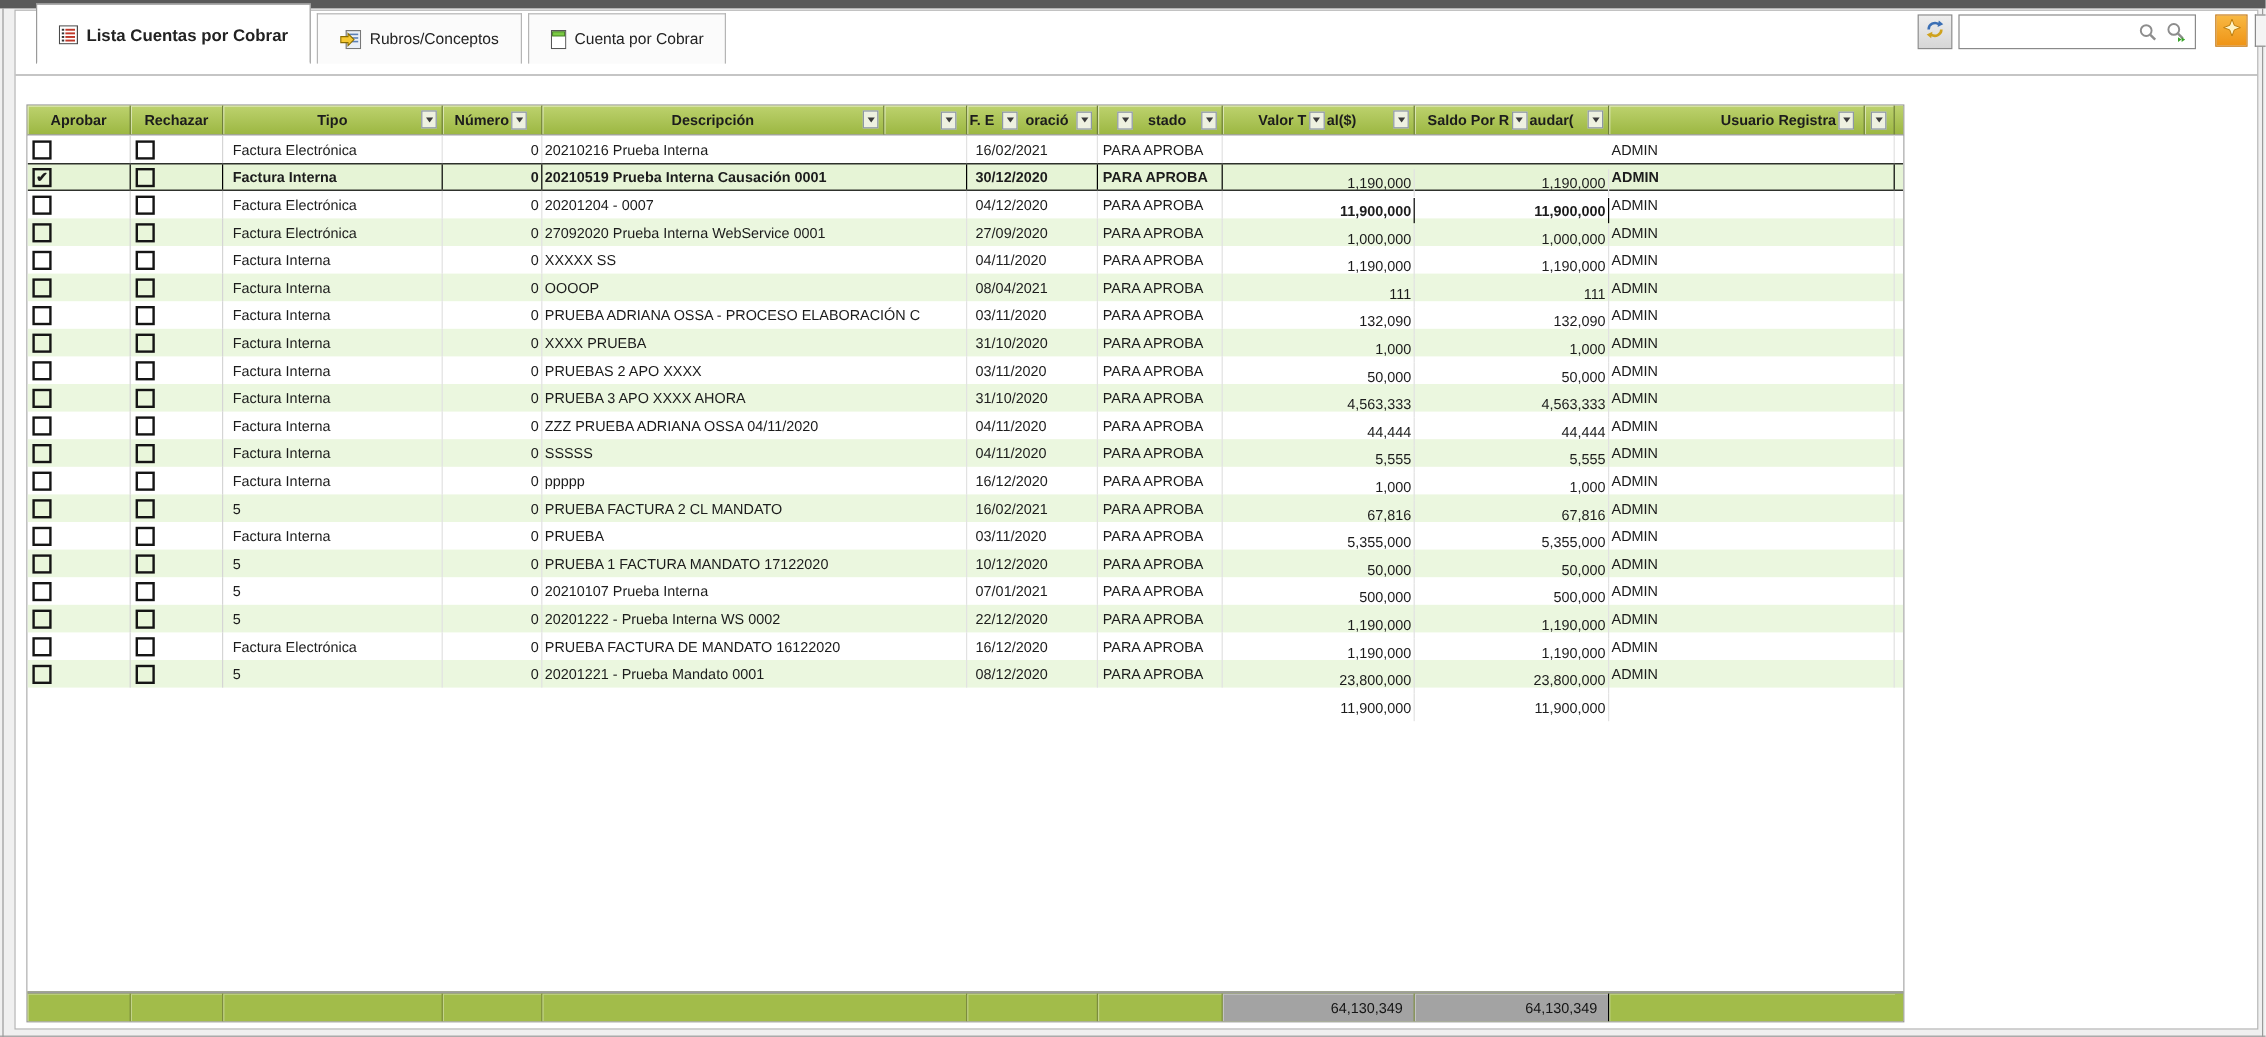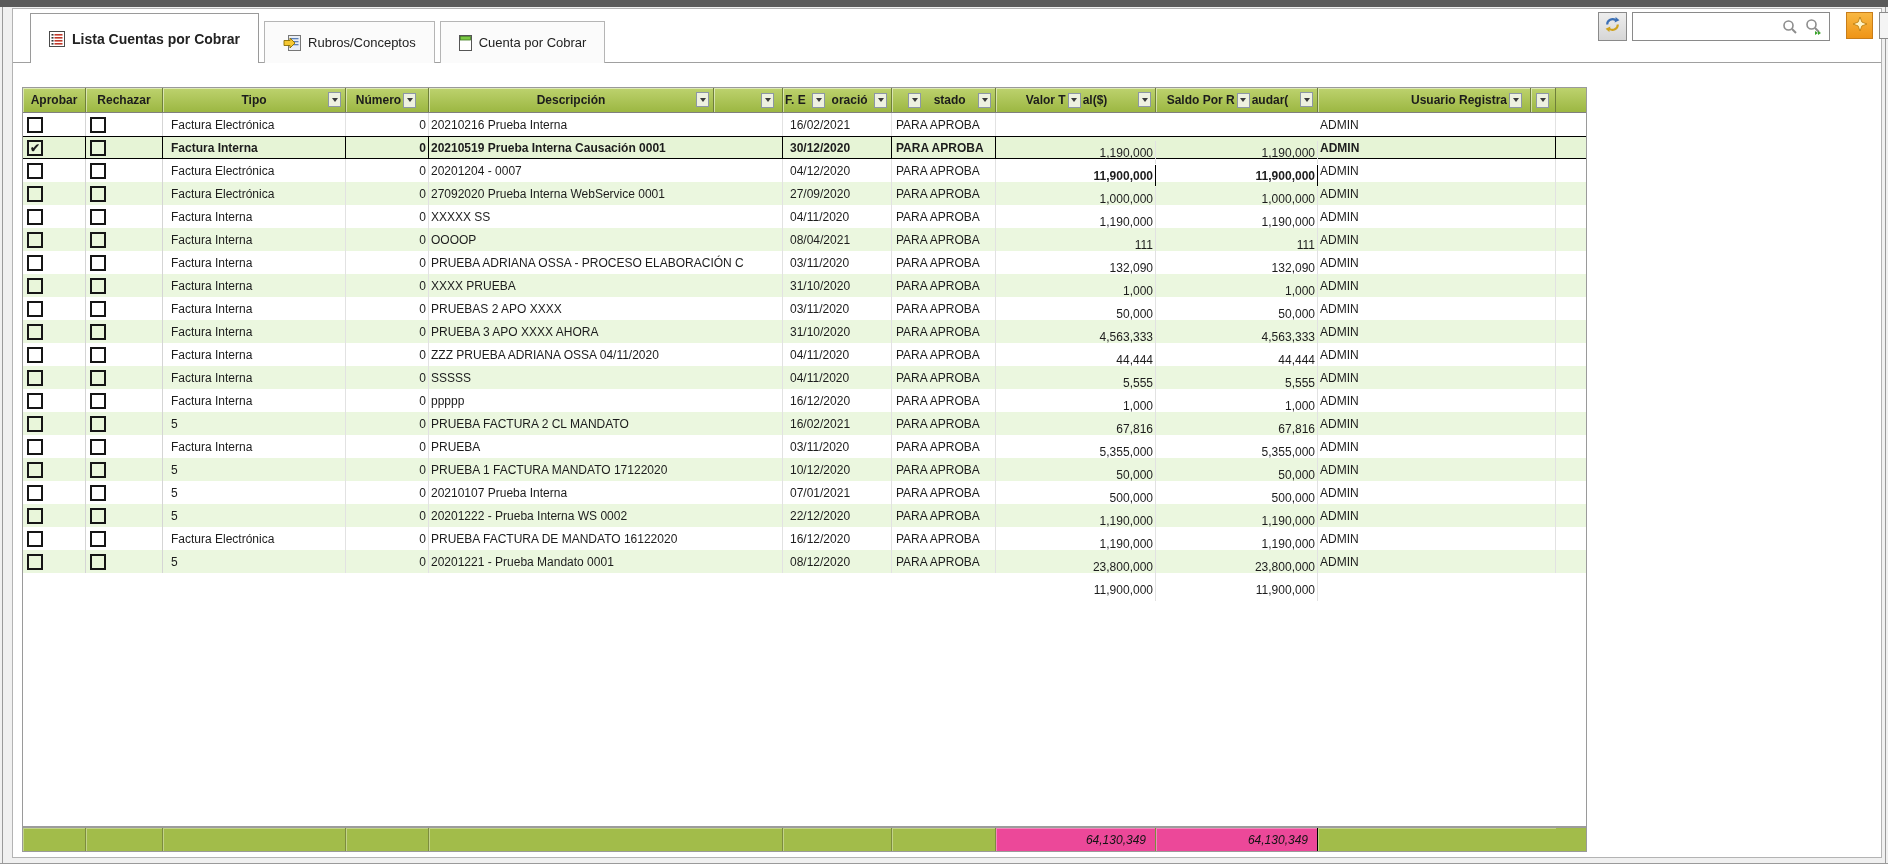--- a/index.html
+++ b/index.html
@@ -13,21 +13,21 @@
   .top-strip{position:absolute;left:0;top:0;width:1888px;height:7px;background:#5a5a5a;}
   .edge-left{position:absolute;left:2px;top:7px;bottom:0;width:1px;background:#9a9a9a;}
   .edge-right{position:absolute;right:2px;top:7px;bottom:0;width:1px;background:#9a9a9a;}
   .edge-bottom{position:absolute;left:0;bottom:0;width:100%;height:1px;background:#9a9a9a;}
   .panel{
     position:absolute;left:12px;top:8px;right:6px;bottom:6px;
     background:#ffffff;border:1px solid #b3b3b3;
   }
   
   .tabline{position:absolute;left:13px;right:7px;top:62px;height:1px;background:#a0a0a0;z-index:1;}
-  .tabs{position:absolute;left:30px;top:13px;height:50px;display:flex;align-items:flex-end;z-index:2;}
+  .tabs{position:absolute;left:30px;top:3px;height:50px;display:flex;align-items:flex-end;z-index:2;}
   .tab{
     display:flex;align-items:center;gap:7px;
     background:#fbfbfb;border:1px solid #b5b5b5;border-bottom:none;
     height:42px;padding:0 18px;font-size:13px;color:#222;box-sizing:border-box;
     margin-right:5px;
   }
   .tab.active{
     background:#ffffff;border:1px solid #9a9a9a;border-bottom:none;
     height:50px;font-weight:bold;font-size:14px;position:relative;
   }
@@ -68,21 +68,21 @@
   }
   .dd{width:13px;height:15px;box-sizing:border-box;background:#eef1e0;border:1px solid #8d97a5;
     display:inline-flex;align-items:center;justify-content:center;flex:none;margin:0 2px;}
   .dd i{width:0;height:0;border-left:3px solid transparent;border-right:3px solid transparent;border-top:4px solid #3a3a3a;}
   .dd.abs-r{position:absolute;right:2px;top:4px;}
   .hcell.split{justify-content:space-between;padding:0 2px;}
   .hcell .sp{flex:0 0 2px;}
   .hcell.group-c{justify-content:center;padding-right:18px;}
   .hcell.flex-e{justify-content:flex-end;padding-right:6px;}
   
-  .w-aprobar{width:63px}.w-rechazar{width:77px}.w-tipo{width:183px}.w-numero{width:83px}
+  .w-aprobar{width:86px}.w-rechazar{width:77px}.w-tipo{width:183px}.w-numero{width:83px}
   .w-desc{width:285px}.w-dspace{width:69px}.w-fecha{width:109px}.w-estado{width:104px}
   .w-valor{width:160px}.w-saldo{width:162px}.w-usuario{width:213px}.w-tail{width:25px}
   .w-descfull{width:354px}.w-userfull{width:238px}
   
   .grid-body{flex:1;overflow:hidden;background:#fff;}
   .grid-row{display:flex;height:23px;box-sizing:border-box;}
   .grid-row.alt{background:#ebf7df;}
   .grid-row.selected{background:#e6f4d6;font-weight:bold;border-top:1px solid #000;border-bottom:1px solid #000;}
   .cell{
     height:100%;display:flex;align-items:center;box-sizing:border-box;
@@ -101,21 +101,21 @@
   }
   .grid-row.alt .cb,.grid-row.selected .cb{background:#e9f6da;}
   
   .grid-totals{display:flex;height:23px;flex:none;background:#a2bc4a;border-top:2px solid #9c9c9c;}
   .tcell{
     height:100%;box-sizing:border-box;border-right:1px solid #7c8c3e;
     box-shadow:inset 1px 1px 0 rgba(255,255,255,.35);
     display:flex;align-items:center;justify-content:flex-end;padding-right:9px;
     font-size:12px;color:#141414;
   }
-  .tcell.light{background:#ec4899;font-style:italic;}
+  .tcell.light{background:#a3a3a3;}
   .tcell.caret{border-right:1px solid #000;}
 </style>
 </head>
 <body>
 
 <div class="top-strip"></div>
 <div class="edge-left"></div>
 <div class="edge-right"></div>
 <div class="edge-bottom"></div>
 <div class="panel"></div>

